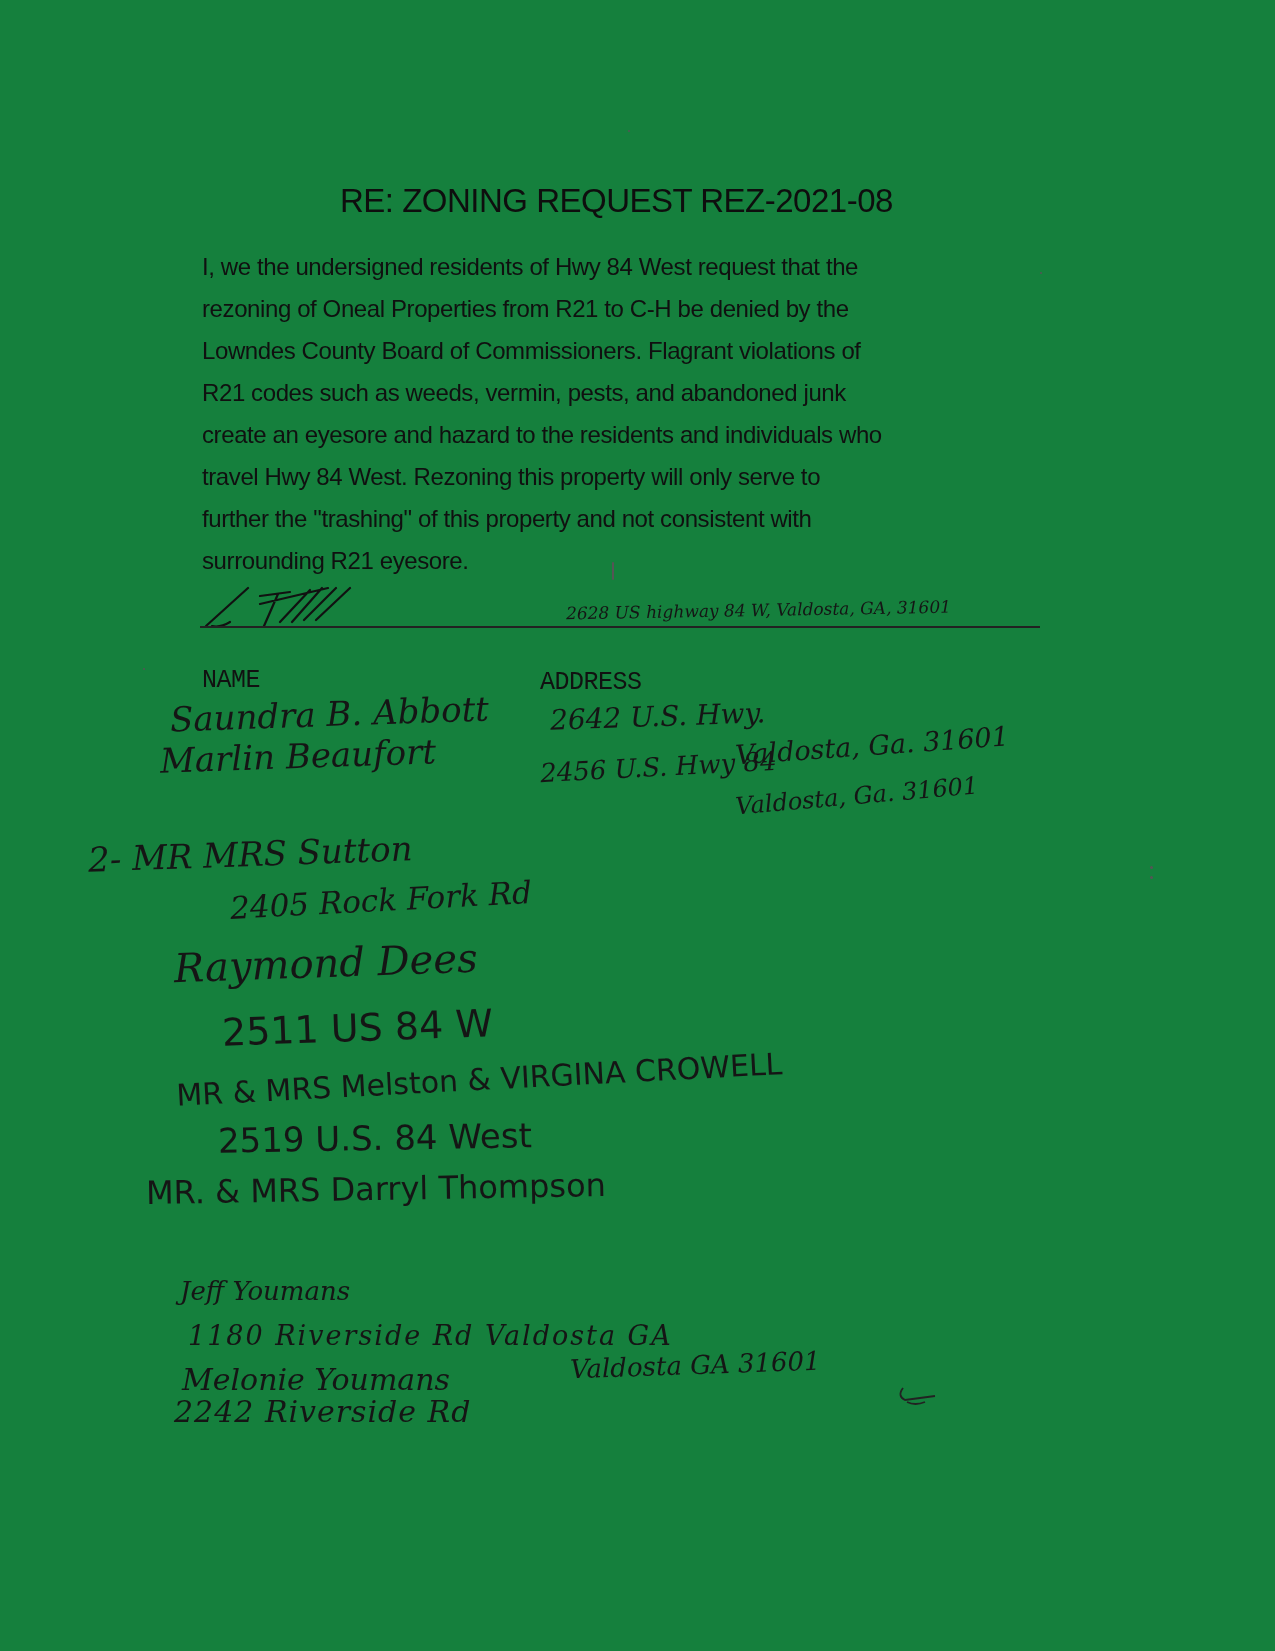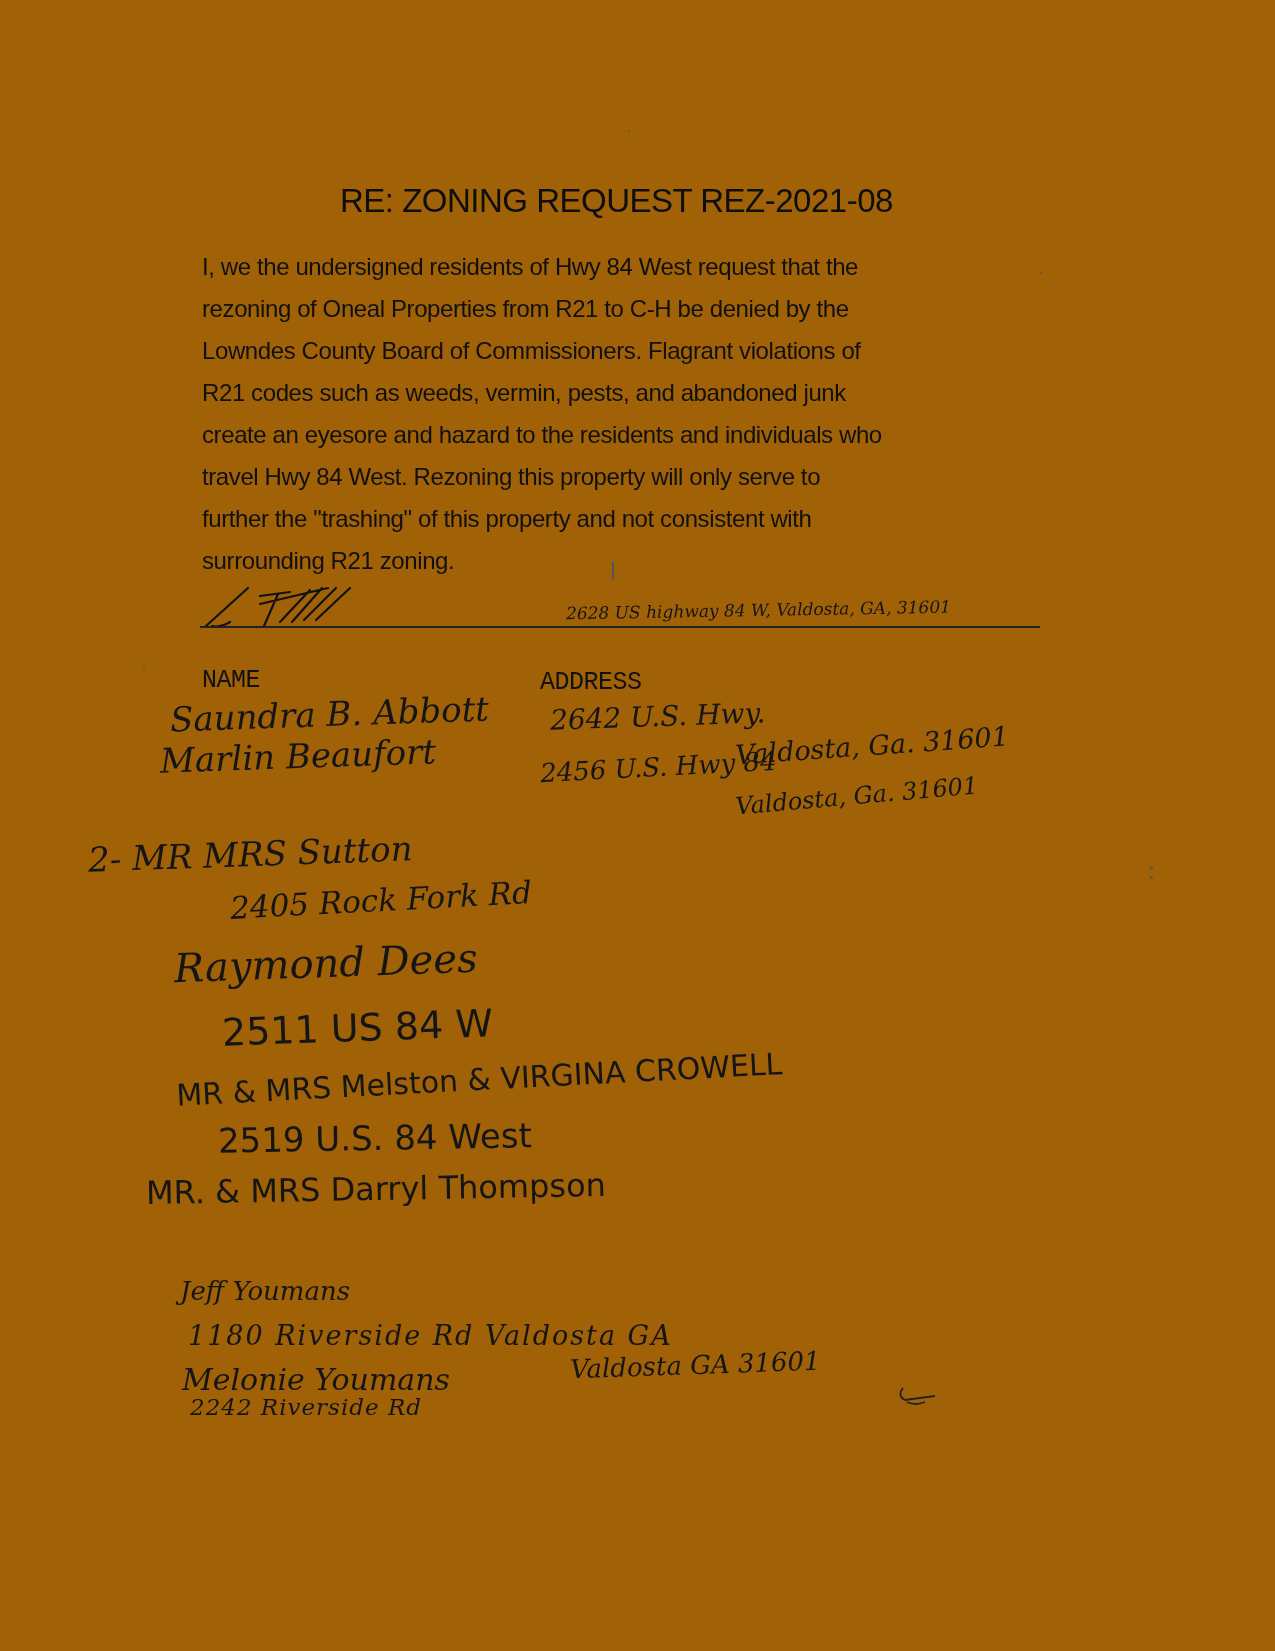--- a/index.html
+++ b/index.html
@@ -1,17 +1,17 @@
 <!DOCTYPE html>
 <html><head>
   <meta charset="utf-8">
   <style>
     html, body { margin: 0; padding: 0; background: #ffffff; }
     body { width: 1275px; height: 1651px; position: relative; overflow: hidden; color: #111; }
-    .page { position: absolute; left: 0; top: 0; width: 1275px; height: 1651px; background: #a16207; }
+    .page { position: absolute; left: 0; top: 0; width: 1275px; height: 1651px; background: #15803d; }
     .title {
       position: absolute; left: 340px; top: 182px; width: 600px;
       font-family: "Liberation Sans", sans-serif; font-size: 33px; font-weight: 400;
       letter-spacing: -0.5px; color: #0e0e0e; white-space: nowrap;
     }
     .body-text {
       position: absolute; left: 202px; top: 246px; width: 840px;
       font-family: "Liberation Sans", sans-serif; font-size: 24px; line-height: 42px;
       color: #101010; letter-spacing: -0.4px;
     }
@@ -40,21 +40,21 @@
   <div class="title">RE: ZONING REQUEST REZ-2021-08</div>
 
   <div class="body-text">
     <span class="line">I, we the undersigned residents of Hwy 84 West request that the</span>
     <span class="line">rezoning of Oneal Properties from R21 to C-H be denied by the</span>
     <span class="line">Lowndes County Board of Commissioners.    Flagrant violations of</span>
     <span class="line">R21 codes such as weeds, vermin, pests, and abandoned junk</span>
     <span class="line">create an eyesore and hazard to the residents and individuals who</span>
     <span class="line">travel Hwy 84 West.  Rezoning this property will only serve to</span>
     <span class="line">further the "trashing" of this property and not consistent with</span>
-    <span class="line">surrounding R21 zoning.</span>
+    <span class="line">surrounding R21 eyesore.</span>
   </div>
 
   <svg class="signature-mark" viewBox="0 0 200 50">
     <path d="M6 44 L48 6 M30 40 Q20 46 12 44 M60 14 L90 10 M78 12 L64 44 M80 40 L110 8 M92 40 L122 6 M104 38 L136 6 M116 38 L150 6 M60 22 L128 6" stroke="#111" stroke-width="2.2" fill="none" stroke-linecap="round"></path>
   </svg>
   <div class="hand" style="left:566px; top:600px; font-size:17px; transform:rotate(-1deg);">2628 US highway 84 W, Valdosta, GA, 31601</div>
   <div class="sig-line"></div>
 
   <div class="col-header" style="left:202px; top:666px;">NAME</div>
   <div class="col-header" style="left:540px; top:668px;">ADDRESS</div>
@@ -76,21 +76,21 @@
   <div class="hand print" style="left:176px; top:1062px; font-size:30px; transform:rotate(-3deg);">MR &amp; MRS Melston &amp; VIRGINA CROWELL</div>
   <div class="hand print" style="left:218px; top:1118px; font-size:34px; transform:rotate(-1deg);">2519 U.S. 84 West</div>
 
   <div class="hand print" style="left:146px; top:1170px; font-size:32px; transform:rotate(-1deg);">MR. &amp; MRS Darryl Thompson</div>
 
   <div class="hand" style="left:180px; top:1276px; font-size:26px;">Jeff Youmans</div>
   <div class="hand" style="left:188px; top:1320px; font-size:27px; letter-spacing:2px;">1180 Riverside Rd  Valdosta GA</div>
 
   <div class="hand" style="left:182px; top:1362px; font-size:30px;">Melonie Youmans</div>
   <div class="hand" style="left:570px; top:1350px; font-size:26px; transform:rotate(-2deg);">Valdosta GA 31601</div>
-  <div class="hand" style="left:190px; top:1394px; font-size:23px; letter-spacing:1px;">2242 Riverside Rd</div>
+  <div class="hand" style="left:174px; top:1394px; font-size:30px; letter-spacing:1px;">2242 Riverside Rd</div>
 
   <svg style="position:absolute; left:895px; top:1382px; width:50px; height:30px;" viewBox="0 0 50 30">
     <path d="M8 6 Q2 14 10 18 L40 14 M12 20 Q20 24 30 20" stroke="#222" stroke-width="1.8" fill="none"></path>
   </svg>
   <div class="speck" style="left:612px; top:562px; width:2px; height:18px; border-radius:1px;"></div>
   <div class="speck" style="left:1150px; top:866px;"></div>
   <div class="speck" style="left:1150px; top:876px;"></div>
   <div class="speck" style="left:1040px; top:272px; width:2px; height:2px;"></div>
   <div class="speck" style="left:628px; top:130px; width:2px; height:2px;"></div>
   <div class="speck" style="left:143px; top:668px; width:2px; height:2px;"></div>

